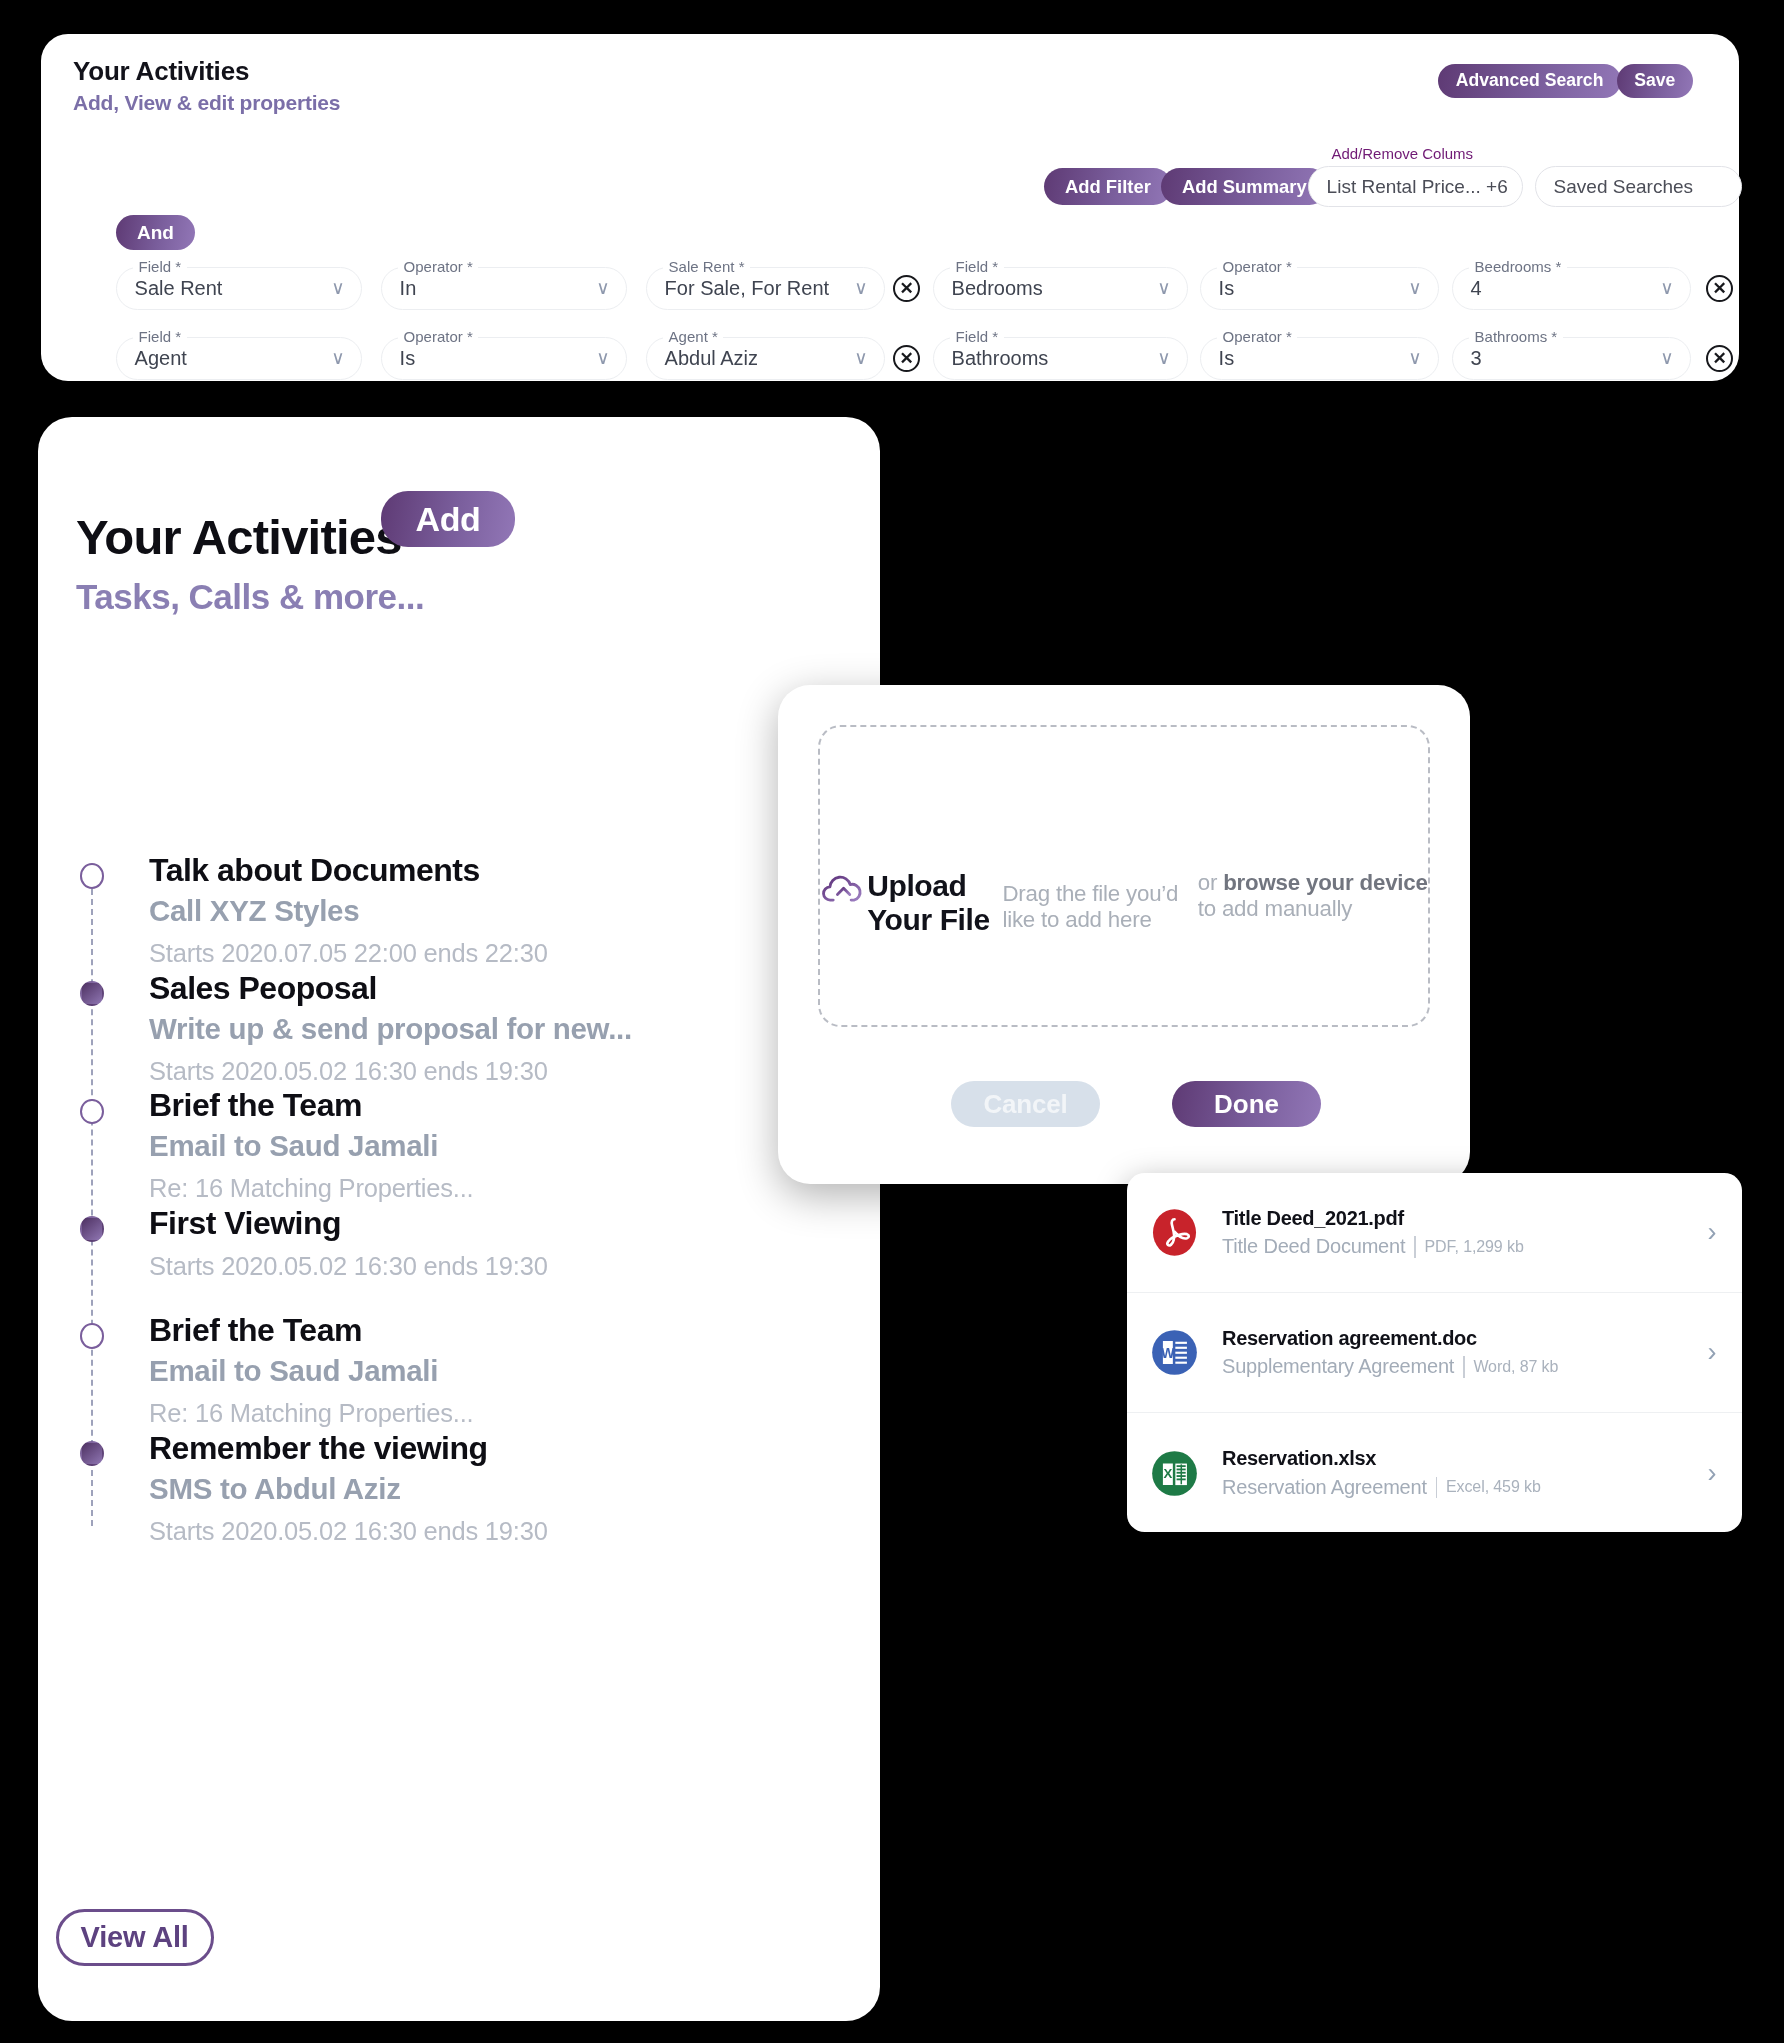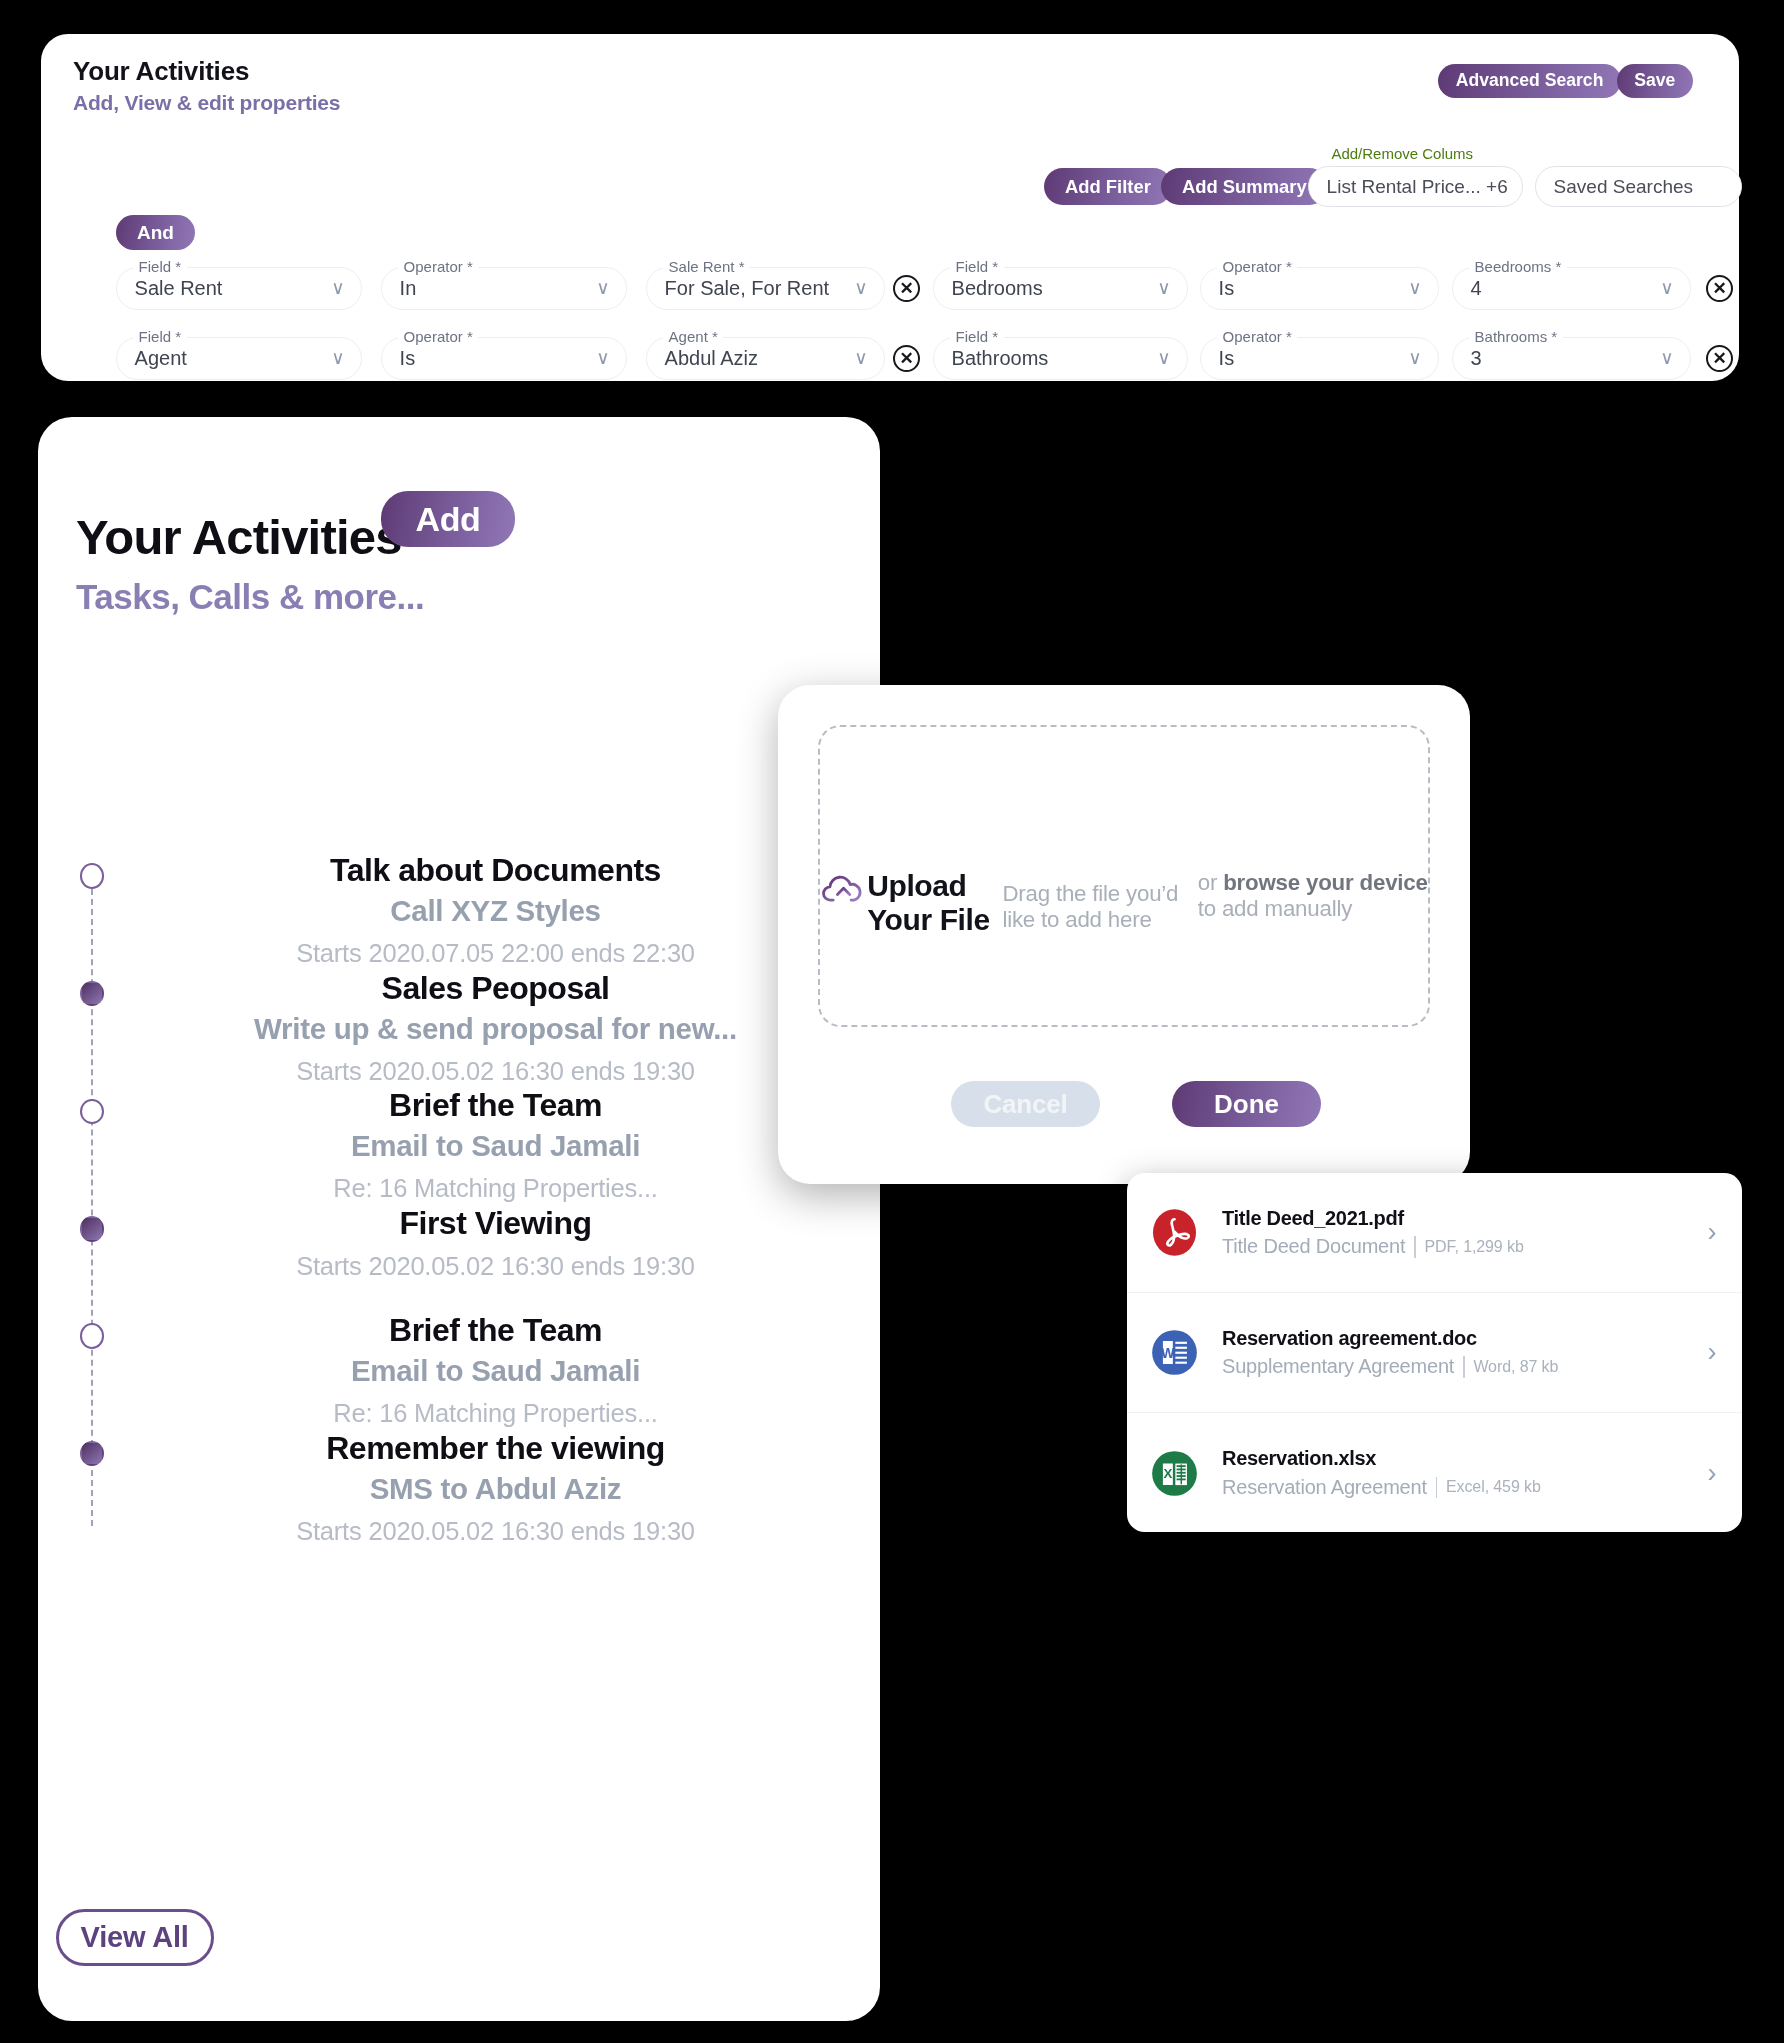--- a/index.html
+++ b/index.html
@@ -48,21 +48,21 @@
     height: 37px; padding: 0 21px; font-size: 18.4px;
   }
   .outline-field {
     position: absolute; border: 1.6px solid #e2e3e8; border-radius: 797px;
     background: #fff; display: flex; align-items: center;
     color: #4b4d57; cursor: pointer;
   }
   .of-columns { left: 1267px; top: 132px; width: 215px; height: 41px; padding-left: 17.6px; font-size: 19px; }
   .of-columns .flabel {
     position: absolute; left: 17.6px; top: -22.3px; background: #fff; padding: 0 4.8px;
-    font-size: 15px; color: #4d7c0f; white-space: nowrap;
+    font-size: 15px; color: #701a75; white-space: nowrap;
   }
   .of-saved { left: 1494px; top: 132px; width: 207px; height: 41px; padding-left: 17.6px; font-size: 19px; }
 
   .and-chip {
     position: absolute; left: 75px; top: 181px; height: 35px; padding: 0 21px; font-size: 19px;
   }
 
   
   .frow { position: absolute; left: 0; width: 100%; height: 41px; padding-left: 32px; }
   .frow.r1 { top: 233px; }
@@ -116,21 +116,21 @@
   .btn-add {
     position: absolute; left: 343px; top: 74px; width: 134px; height: 56px;
     border-radius: 27px; font-size: 34px; letter-spacing: -0.4px;
   }
 
   .timeline { position: absolute; left: 38px; top: 435px; width: 766px; }
   .tl-line {
     position: absolute; left: 15px; top: 27px; bottom: 21px;
     border-left: 2.4px dashed #9ea2bb;
   }
-  .tl-item { position: relative; min-height: 107px; padding-left: 73px; text-align: center; }
+  .tl-item { position: relative; min-height: 107px; padding-left: 73px; }
   .tl-dot {
     position: absolute; left: 4px; top: 11.2px; width: 24px; height: 25.5px; border-radius: 50%;
     border: 2.4px solid #7a5e9c; background: #fff;
   }
   .tl-dot.filled { background: linear-gradient(140deg,#4e3162,#8f76b2); border-color: transparent; }
   .tl-title {
     font-size: 32px; font-weight: 700; color: #0e0e14; letter-spacing: -0.5px; line-height: 1.18;
   }
   .tl-desc {
     font-size: 29.5px; font-weight: 700; color: #97a0af; letter-spacing: -0.3px;

